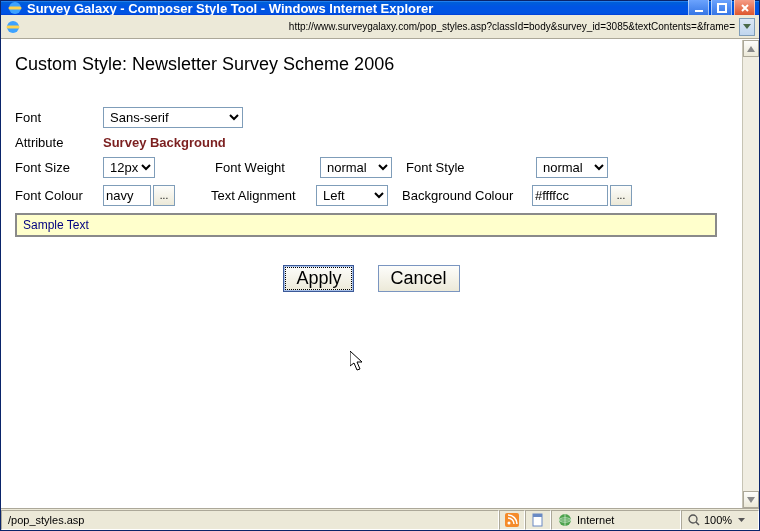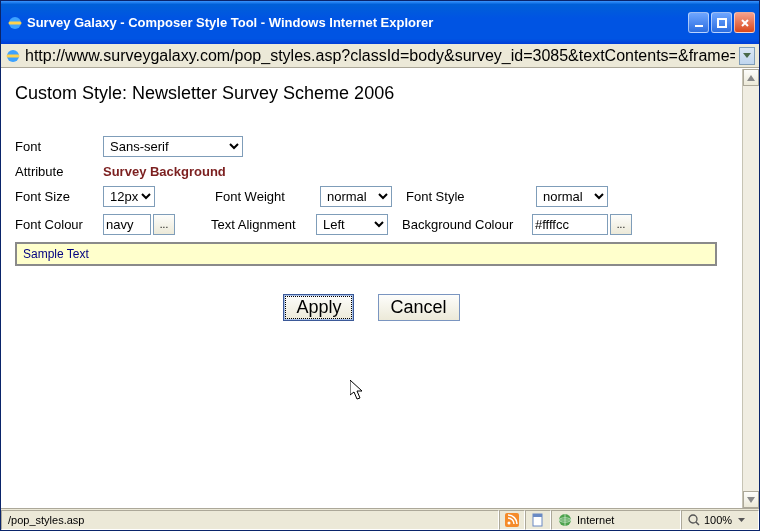--- a/index.html
+++ b/index.html
@@ -13,21 +13,21 @@
   .window {
     width: 760px;
     height: 531px;
     border: 1px solid #0a246a;
     background: #ece9d8;
     position: relative;
     display: flex;
     flex-direction: column;
   }
   .titlebar {
-    height: 43px;
+    height: 14px;
     background: linear-gradient(to bottom, #3a95ff 0%, #0060d8 8%, #0054e3 40%, #0054e3 88%, #003dd7 100%);
     display: flex;
     align-items: center;
     padding: 0 4px 0 6px;
     color: #fff;
   }
   .titlebar .ie-icon {
     width: 16px; height: 16px; margin-right: 4px;
     display:flex;align-items:center;justify-content:center;
   }
@@ -61,21 +61,21 @@
     align-items: center;
     padding: 0 4px;
     gap: 4px;
   }
   .addrbar .ie-icon-sm {
     width: 16px; height: 16px;
     display:flex;align-items:center;justify-content:center;
   }
   .addrbar .url {
     flex: 1;
-    font-size: 16px;
+    font-size: 10px;
     color: #000;
     white-space: nowrap;
     overflow: hidden;
     text-align: right;
   }
   .addrbar .dropbtn {
     width: 16px; height: 18px;
     border: 1px solid #7f9db9;
     background: linear-gradient(to bottom,#dbe7f5,#c0d6ef);
     display:flex;align-items:center;justify-content:center;

